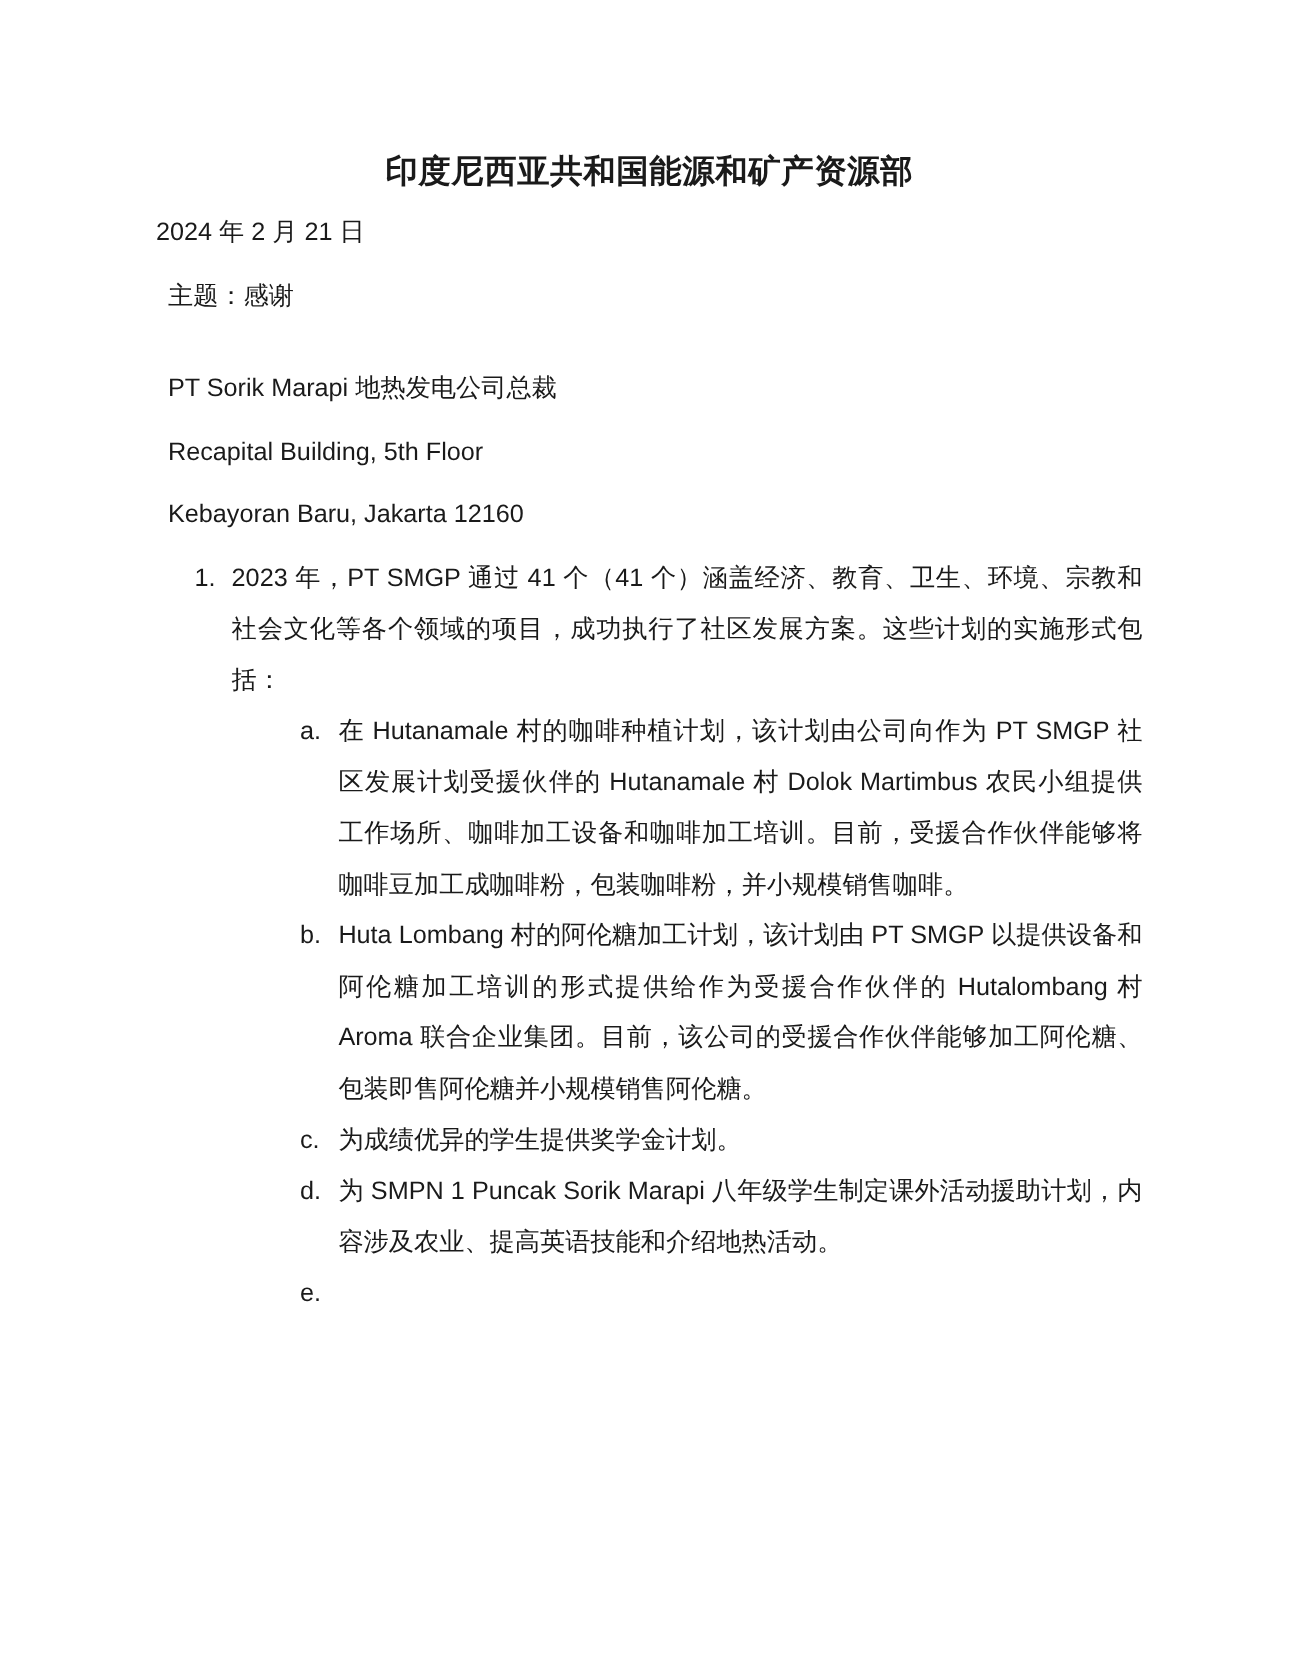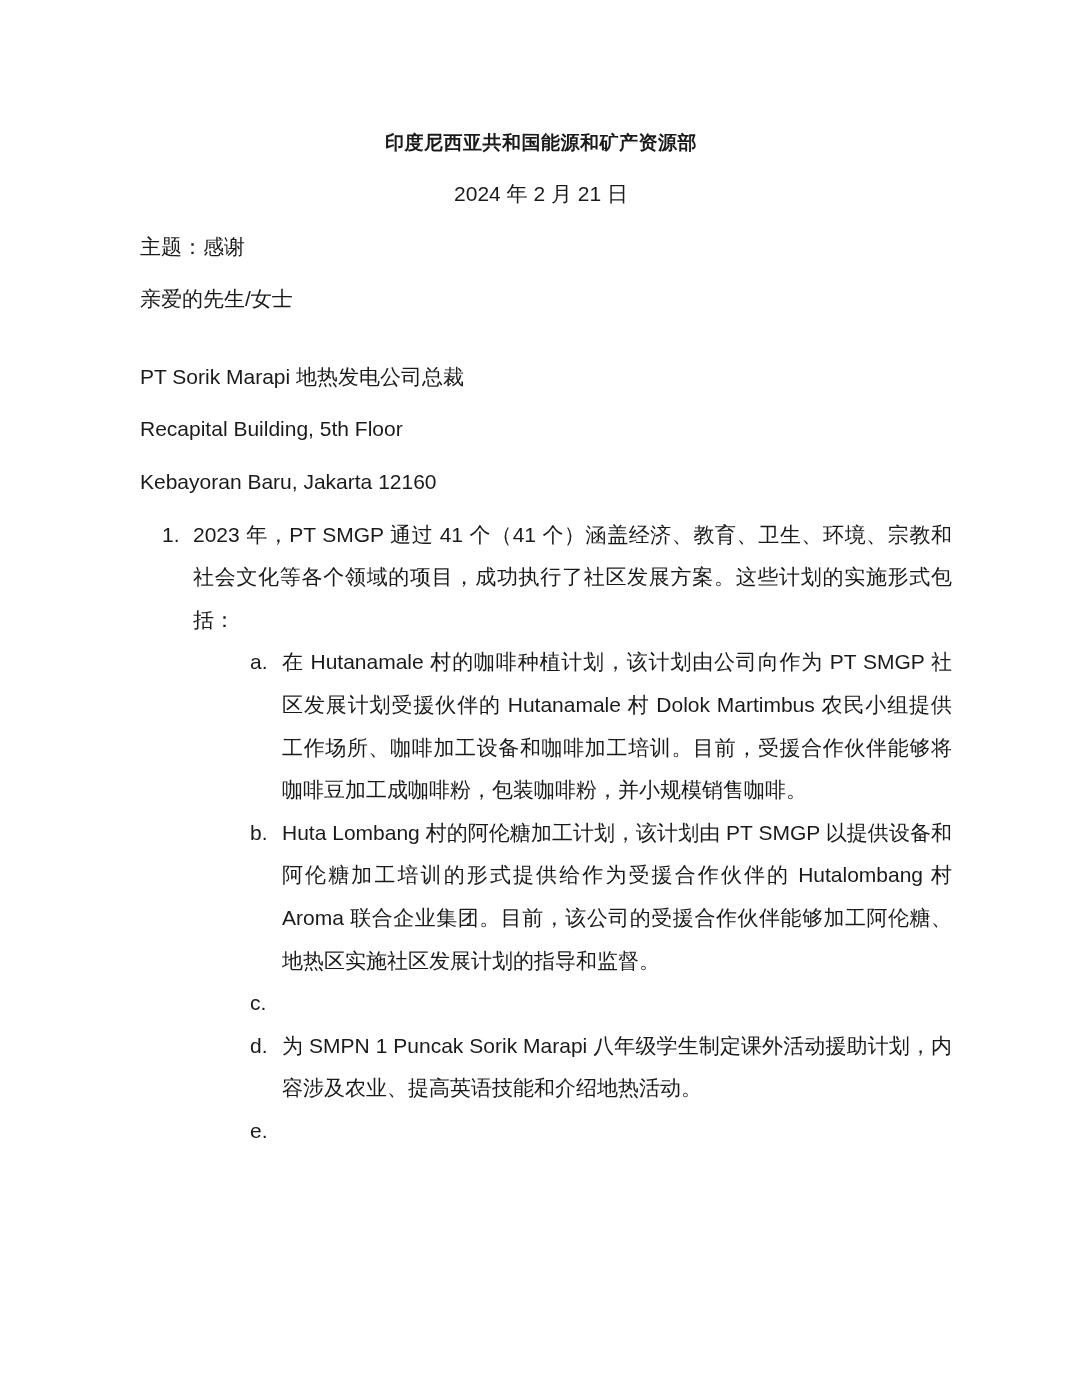--- a/index.html
+++ b/index.html
@@ -12,29 +12,29 @@
     font-family: "Liberation Sans", sans-serif;
     color: #1a1a1a;
   }
   .doc {
     padding: 126px 128px 0 130px;
     font-size: 21px;
     line-height: 42.6px;
   }
   .title {
     margin: 0;
-    font-size: 19px;
+    font-size: 27px;
     line-height: 34px;
     font-weight: 700;
     text-align: center;
     letter-spacing: 0.5px;
   }
   .date-line {
     margin-top: 13px;
-    text-align: center;
+    text-align: left;
   }
   .line { margin: 10px; }
   .recipient-block { margin-top: 35px; }
   .intro {
     margin: 30px 0 0 0;
     text-indent: 58px;
     text-align: justify;
   }
   .item {
     display: flex;
@@ -53,46 +53,46 @@
 <body>
 
 <div class="page">
   <div class="doc">
 
     <h1 class="title">印度尼西亚共和国能源和矿产资源部</h1>
 
     <div class="date-line">2024 年 2 月 21 日</div>
 
     <div class="line">主题：感谢</div>
-    <div class="line">亲爱的先生/女士</div>
 
     <div class="recipient-block">
       <div class="line">PT Sorik Marapi 地热发电公司总裁</div>
       <div class="line">Recapital Building, 5th Floor</div>
       <div class="line">Kebayoran Baru, Jakarta 12160</div>
     </div>
 
 
     <div class="item">
       <span class="marker">1.</span>
       <span class="content">2023 年，PT SMGP 通过 41 个（41 个）涵盖经济、教育、卫生、环境、宗教和社会文化等各个领域的项目，成功执行了社区发展方案。这些计划的实施形式包括：</span>
     </div>
 
     <div class="subitem">
       <span class="marker">a.</span>
       <span class="content">在 Hutanamale 村的咖啡种植计划，该计划由公司向作为 PT SMGP 社区发展计划受援伙伴的 Hutanamale 村 Dolok Martimbus 农民小组提供工作场所、咖啡加工设备和咖啡加工培训。目前，受援合作伙伴能够将咖啡豆加工成咖啡粉，包装咖啡粉，并小规模销售咖啡。</span>
     </div>
 
     <div class="subitem">
       <span class="marker">b.</span>
-      <span class="content">Huta Lombang 村的阿伦糖加工计划，该计划由 PT SMGP 以提供设备和阿伦糖加工培训的形式提供给作为受援合作伙伴的 Hutalombang 村 Aroma 联合企业集团。目前，该公司的受援合作伙伴能够加工阿伦糖、地热区实施社区发展计划的指导和监督。</span>
+      <span class="content">Huta Lombang 村的阿伦糖加工计划，该计划由 PT SMGP 以提供设备和阿伦糖加工培训的形式提供给作为受援合作伙伴的 Hutalombang 村 Aroma 联合企业集团。目前，该公司的受援合作伙伴能够加工阿伦糖、包装即售阿伦糖并小规模销售阿伦糖。</span>
     </div>
 
     <div class="subitem">
       <span class="marker">c.</span>
+      <span class="content">为成绩优异的学生提供奖学金计划。</span>
     </div>
 
     <div class="subitem">
       <span class="marker">d.</span>
       <span class="content">为 SMPN 1 Puncak Sorik Marapi 八年级学生制定课外活动援助计划，内容涉及农业、提高英语技能和介绍地热活动。</span>
     </div>
 
     <div class="subitem">
       <span class="marker">e.</span>
     </div>

